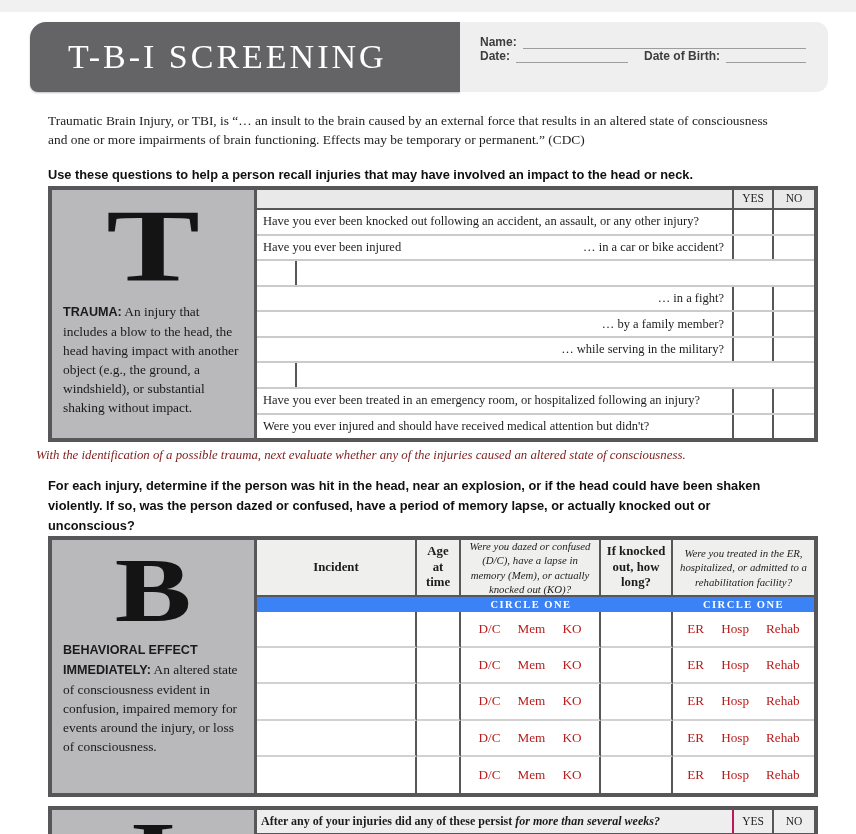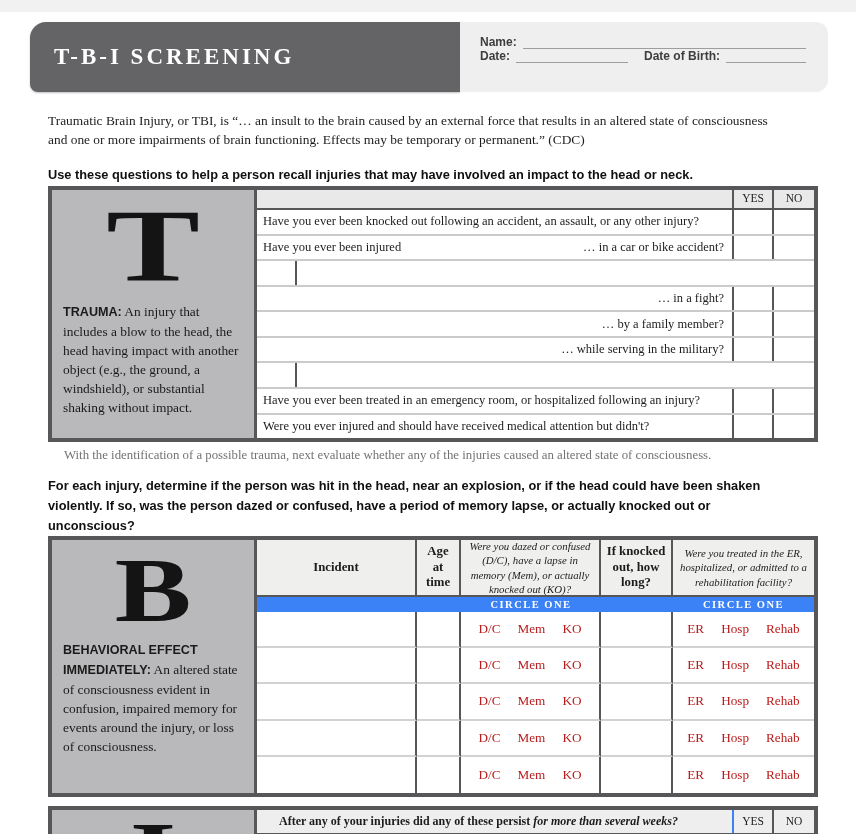--- a/index.html
+++ b/index.html
@@ -10,43 +10,43 @@
   .top-strip{position:absolute;top:0;left:0;width:856px;height:12px;background:#f1f1f1;}
 
   
   .hdr{position:absolute;top:22px;left:30px;width:798px;height:70px;display:flex;}
   .title-box{
     width:430px;background:#646467;border-radius:16px 0 0 8px;
     display:flex;align-items:center;padding-left:24px;box-sizing:border-box;
     box-shadow:0 1px 2px rgba(0,0,0,.25);
   }
   .title-box h1{
-    margin:0;color:#fff;font-size:23px;font-weight:bold;letter-spacing:3px;
+    margin:14px;color:#fff;font-size:34px;font-weight:normal;letter-spacing:3px;
     font-family:"Liberation Serif",serif;
   }
   .fields-box{
     flex:1;background:#efefef;border-radius:0 12px 12px 0;
     padding:13px 22px 8px 20px;box-sizing:border-box;
     font-family:"Liberation Sans",sans-serif;font-size:12px;font-weight:bold;color:#3d3d3d;
   }
   .frow{display:flex;align-items:flex-end;}
   .flabel{white-space:nowrap;margin-right:6px;}
   .fline{border-bottom:1.5px solid #9d9d9d;height:13px;}
   .fline.grow{flex:1;}
   .fline.mid{width:112px;margin-right:16px;}
 
   
   .intro{position:absolute;top:112px;left:48px;width:726px;margin:0;
     font-size:13.4px;line-height:1.4;}
   .instruction{position:absolute;margin:0;font-family:"Liberation Sans",sans-serif;
     font-weight:bold;font-size:12.8px;color:#101010;line-height:1.55;}
   .instr1{top:165px;left:48px;}
   .instr2{top:476px;left:48px;width:748px;}
-  .note{position:absolute;top:448px;left:64px;margin:0;
-    font-size:12.8px;color:#737373;}
+  .note{position:absolute;top:448px;left:36px;margin:0;font-style:italic;
+    font-size:12.8px;color:#7f1d1d;}
 
   
   .formtbl{position:absolute;left:48px;width:770px;border:4px solid #57575a;
     box-sizing:border-box;display:flex;background:#fff;}
   .side-cell{width:205px;background:#b9b9bb;border-right:3px solid #57575a;
     box-sizing:border-box;padding:0 9px;overflow:hidden;}
   .big-letter{text-align:center;font-weight:bold;color:#141414;line-height:1;
     font-family:"Liberation Serif",serif;}
   .t-letter{font-size:104px;margin-top:4px;transform:scaleX(1.35);}
   .b-letter{font-size:92px;margin-top:4px;transform:scaleX(1.25);}
@@ -93,22 +93,22 @@
     box-sizing:border-box;background:#fff;}
   .bcell.last{border-right:none;}
   .bcell.lastrow{border-bottom:none;}
   .opt-cell{display:flex;align-items:center;justify-content:center;gap:17px;
     font-size:13.2px;color:#b91c1c;}
 
   
   .ptable{top:806px;height:60px;}
   .p-area{flex:1;display:flex;flex-direction:column;}
   .p-row{display:flex;height:23px;background:#eeeeee;border-bottom:2px solid #57575a;}
-  .p-text{flex:1;display:flex;align-items:center;padding:0 22px;
-    font-size:12px;font-weight:bold;border-right:2px solid #3b82f6;
+  .p-text{flex:1;display:flex;align-items:center;padding:0 4px;
+    font-size:12px;font-weight:bold;border-right:2px solid #be185d;
     white-space:nowrap;overflow:hidden;}
   .p-text .ital{font-style:italic;margin-left:3px;}
   .p-yn{font-size:11.5px;line-height:22px;border-right:2px solid #57575a;}
   .p-yn:last-child{border-right:none;}
 </style>
 </head>
 <body>
 
 <div class="top-strip"></div>
 

